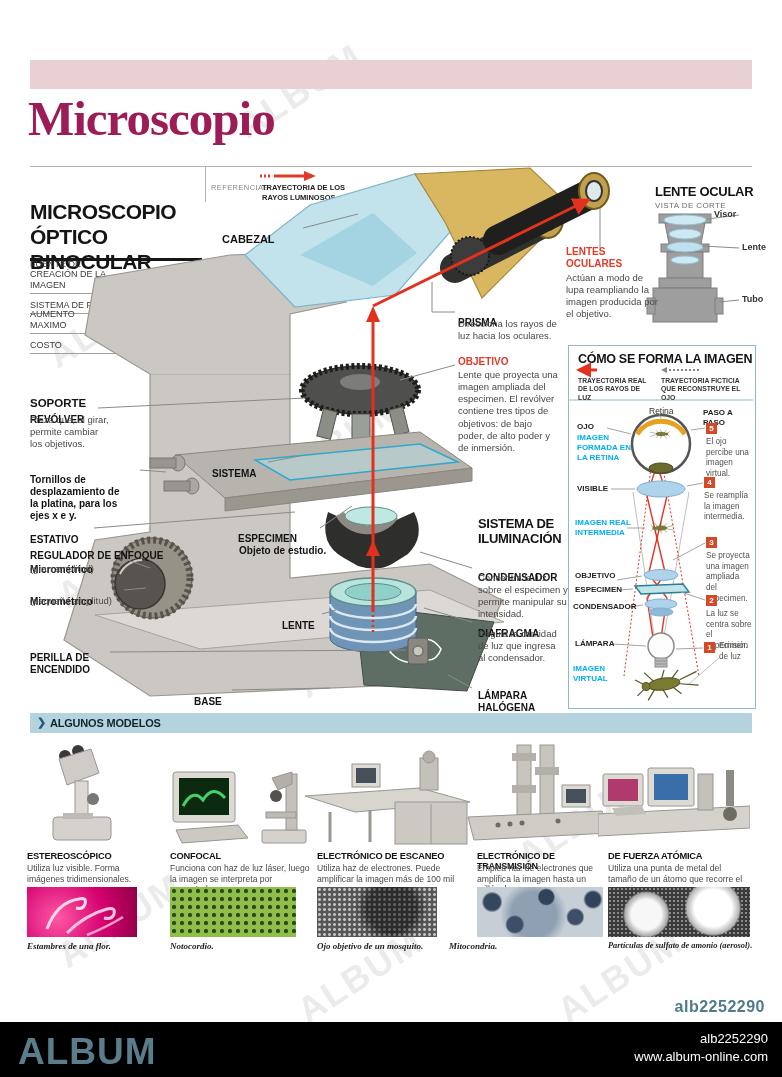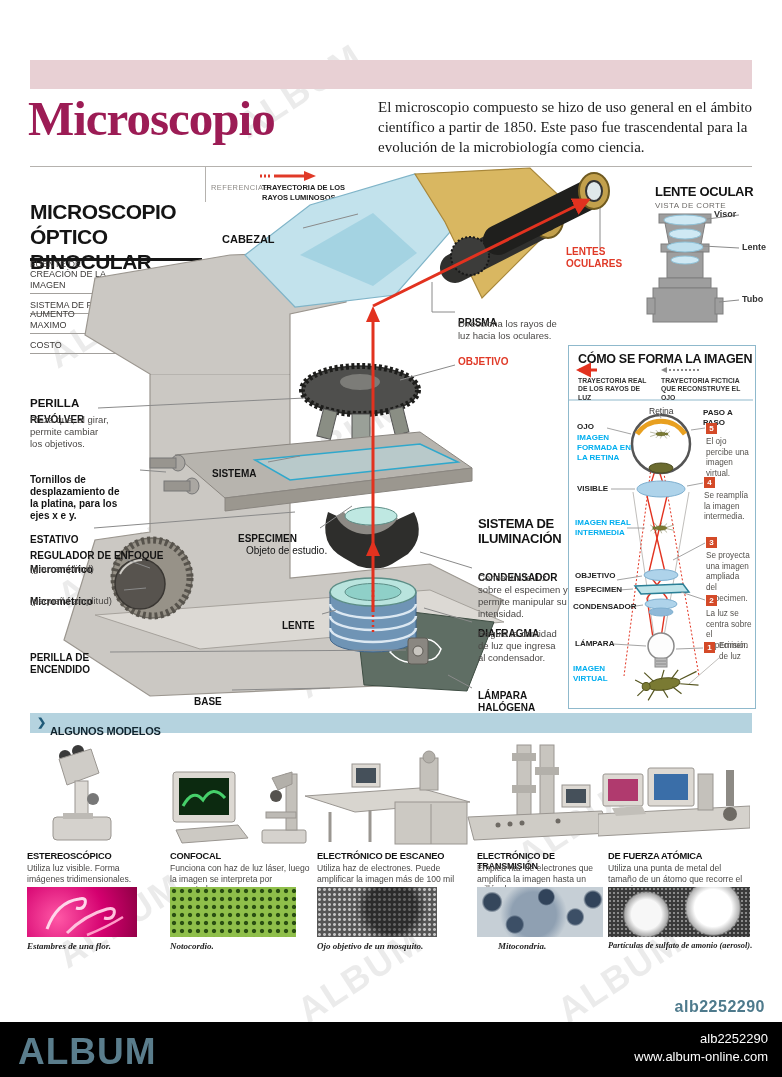--- a/index.html
+++ b/index.html
@@ -29,21 +29,21 @@
   .panel{position:absolute;left:568px;top:345px;width:186px;height:362px;border:1px solid #8fb9cc;background:#fff;}
   .panel-title{position:absolute;left:9px;top:6px;font:bold 12.5px "Liberation Sans",sans-serif;color:#131313;letter-spacing:-.3px;}
   .leg-txt{position:absolute;font:bold 6.8px/1.25 "Liberation Sans",sans-serif;color:#333;}
   .p-lbl{position:absolute;font:bold 8px/1.25 "Liberation Sans",sans-serif;color:#222;}
   .p-cyan{color:#00aeef;}
   .stepnum{position:absolute;width:11px;height:11px;background:#d44a28;color:#fff;
            font:bold 8px/11px "Liberation Sans",sans-serif;text-align:center;}
   .steptxt{position:absolute;font:8.2px/1.3 "Liberation Sans",sans-serif;color:#55524e;}
   .band-blue{position:absolute;left:30px;top:713px;width:722px;height:20px;background:#b5d3df;}
   .band-blue .chev{position:absolute;left:7px;top:3px;color:#1f5a78;font:bold 11px "Liberation Sans",sans-serif;}
-  .band-blue .txt{position:absolute;left:20px;top:4px;font:bold 11px "Liberation Sans",sans-serif;color:#10242e;letter-spacing:-.2px;margin-top:8px;}
+  .band-blue .txt{position:absolute;left:20px;top:4px;font:bold 11px "Liberation Sans",sans-serif;color:#10242e;letter-spacing:-.2px;}
   .m-name{position:absolute;font:bold 9.3px "Liberation Sans",sans-serif;color:#131313;letter-spacing:-.2px;}
   .m-desc{position:absolute;font:8.6px/1.25 "Liberation Sans",sans-serif;color:#4a4846;}
   .m-cap{position:absolute;font:italic bold 9px "Liberation Serif",serif;color:#222;}
   .photo{position:absolute;height:50px;}
   .photo1{background:radial-gradient(circle at 28% 62%,#ff58a6 0,#d4006f 55%,#8e0044 100%);}
   .photo2{background-color:#8fbf4a;background-image:radial-gradient(circle,rgba(25,60,8,.85) 1.6px,transparent 2.6px);background-size:8px 8px;}
   .photo3{background-color:#565656;background-image:
       radial-gradient(circle at 62% 42%,rgba(0,0,0,.5) 0 30%,transparent 45%),
       radial-gradient(circle,#c2c2c2 1px,transparent 1.9px);
       background-size:100% 100%,5px 5px;}
@@ -74,21 +74,20 @@
   <div class="wm" style="left:270px;top:420px">ALBUM</div>
   <div class="wm" style="left:50px;top:540px">ALBUM</div>
   <div class="wm" style="left:290px;top:630px">ALBUM</div>
   <div class="wm" style="left:510px;top:800px">ALBUM</div>
   <div class="wm" style="left:50px;top:900px">ALBUM</div>
   <div class="wm" style="left:290px;top:955px">ALBUM</div>
   <div class="wm" style="left:550px;top:955px">ALBUM</div>
 
   <div class="band-pink"></div>
   <div class="title">Microscopio</div>
-  <div class="intro">El microscopio compuesto se hizo de uso general en el ámbito científico a partir de 1850. Este paso fue trascendental para la evolución de la microbiología como ciencia.</div>
   <div class="rule" style="left:30px;top:166px;width:722px;height:1px"></div>
   <div class="rule" style="left:205px;top:166px;width:1px;height:36px"></div>
 
   <div class="refs-lbl">REFERENCIAS</div>
   <svg class="abs" style="left:258px;top:170px" width="62" height="12" viewBox="0 0 62 12">
     <line x1="2" y1="6" x2="14" y2="6" stroke="#e03a28" stroke-width="3" stroke-dasharray="2 2"></line>
     <line x1="16" y1="6" x2="46" y2="6" stroke="#e03a28" stroke-width="3"></line>
     <polygon points="46,1 58,6 46,11" fill="#e03a28"></polygon>
   </svg>
   <div class="refs-leg">TRAYECTORIA DE LOS RAYOS LUMINOSOS</div>
@@ -213,35 +212,36 @@
       <line x1="472" y1="462" x2="424" y2="448"></line>
       <line x1="472" y1="528" x2="448" y2="515"></line>
       <line x1="600" y1="88" x2="600" y2="48"></line>
     </g>
   </svg>
 
   <div class="abs lbl" style="left:222px;top:221px;font-size:11px">CABEZAL</div>
   <div class="abs lbl" style="left:458px;top:305px">PRISMA</div>
   <div class="abs desc" style="left:458px;top:318px;width:100px">Direcciona los rayos de luz hacia los oculares.</div>
   <div class="abs lbl-red" style="left:458px;top:356px">OBJETIVO</div>
-
-  <div class="abs lbl" style="left:30px;top:385px;font-size:11.5px">PERILLA</div>
+  <div class="abs desc" style="left:458px;top:369px;width:102px">Lente que proyecta una imagen ampliada del especimen. El revólver contiene tres tipos de objetivos: de bajo poder, de alto poder y de inmersión.</div>
+
+  <div class="abs lbl" style="left:30px;top:385px;font-size:11.5px">SOPORTE</div>
   <div class="abs lbl" style="left:30px;top:402px">REVÓLVER</div>
   <div class="abs desc" style="left:30px;top:414px;width:80px">Pieza que, al girar, permite cambiar los objetivos.</div>
   <div class="abs lbl" style="left:30px;top:462px;width:95px">Tornillos de desplazamiento de la platina, para los ejes x e y.</div>
   <div class="abs lbl" style="left:30px;top:522px">ESTATIVO</div>
   <div class="abs lbl" style="left:30px;top:538px">REGULADOR DE ENFOQUE</div>
   <div class="abs lbl" style="left:30px;top:552px">Micrométrico</div>
   <div class="abs desc" style="left:30px;top:563px">(gran amplitud)</div>
   <div class="abs lbl" style="left:30px;top:584px">Micrométrico</div>
   <div class="abs desc" style="left:30px;top:595px">(pequeña amplitud)</div>
   <div class="abs lbl" style="left:30px;top:640px;width:70px">PERILLA DE ENCENDIDO</div>
   <div class="abs lbl" style="left:212px;top:456px">SISTEMA</div>
   <div class="abs lbl" style="left:238px;top:521px">ESPECIMEN</div>
-  <div class="abs lbl" style="left:246px;top:533px;font-weight:normal">Objeto de estudio.</div>
+  <div class="abs lbl" style="left:239px;top:533px;font-weight:bold">Objeto de estudio.</div>
   <div class="abs lbl" style="left:282px;top:608px">LENTE</div>
   <div class="abs lbl" style="left:194px;top:684px">BASE</div>
   <div class="abs sub-h" style="left:478px;top:516px;width:110px">SISTEMA DE ILUMINACIÓN</div>
   <div class="abs lbl" style="left:478px;top:560px">CONDENSADOR</div>
   <div class="abs desc" style="left:478px;top:572px;width:92px">Concentra la luz sobre el especimen y permite manipular su intensidad.</div>
   <div class="abs lbl" style="left:478px;top:616px">DIAFRAGMA</div>
   <div class="abs desc" style="left:478px;top:628px;width:86px">Regula la cantidad de luz que ingresa al condensador.</div>
   <div class="abs lbl" style="left:478px;top:678px;width:70px">LÁMPARA HALÓGENA</div>
 
   <div class="abs sub-h" style="left:655px;top:184px">LENTE OCULAR</div>
@@ -264,20 +264,21 @@
     <g stroke="#8a8a8a" stroke-width="1">
       <line x1="62" y1="9" x2="94" y2="5"></line>
       <line x1="58" y1="36" x2="94" y2="38"></line>
       <line x1="74" y1="92" x2="94" y2="90"></line>
     </g>
   </svg>
   <div class="abs" style="left:714px;top:209px;font:bold 9px 'Liberation Sans',sans-serif;color:#333">Visor</div>
   <div class="abs" style="left:742px;top:242px;font:bold 9px 'Liberation Sans',sans-serif;color:#333">Lente</div>
   <div class="abs" style="left:742px;top:294px;font:bold 9px 'Liberation Sans',sans-serif;color:#333">Tubo</div>
   <div class="abs lbl-red" style="left:566px;top:246px;width:60px">LENTES OCULARES</div>
+  <div class="abs desc" style="left:566px;top:272px;width:92px">Actúan a modo de lupa reampliando la imagen producida por el objetivo.</div>
 
   <div class="panel">
     <div class="panel-title">CÓMO SE FORMA LA IMAGEN</div>
     <svg class="abs" style="left:0;top:0" width="184" height="360" viewBox="0 0 184 360">
       <defs>
         <marker id="arrP" markerWidth="7" markerHeight="7" refX="4" refY="2.5" orient="auto">
           <polygon points="0,0 5,2.5 0,5" fill="#e2321f"></polygon>
         </marker>
         <g id="bug">
           <ellipse cx="0" cy="0" rx="16" ry="6" fill="#7a7a33" stroke="#55551f"></ellipse>
@@ -464,21 +465,21 @@
   <div class="m-cap" style="left:170px;top:941px">Notocordio.</div>
 
   <div class="m-name" style="left:317px;top:851px">ELECTRÓNICO DE ESCANEO</div>
   <div class="m-desc" style="left:317px;top:863px;width:152px">Utiliza haz de electrones. Puede amplificar la imagen más de 100 mil veces.</div>
   <div class="photo photo3" style="left:317px;top:887px;width:120px"></div>
   <div class="m-cap" style="left:317px;top:941px">Ojo objetivo de un mosquito.</div>
 
   <div class="m-name" style="left:477px;top:851px;width:132px;font-size:9px">ELECTRÓNICO DE TRANSMISIÓN</div>
   <div class="m-desc" style="left:477px;top:863px;width:128px">Emplea haz de electrones que amplifica la imagen hasta un millón de veces.</div>
   <div class="photo photo4" style="left:477px;top:887px;width:126px"></div>
-  <div class="m-cap" style="left:498px;top:941px">Mitocondria.</div>
+  <div class="m-cap" style="left:449px;top:941px">Mitocondria.</div>
 
   <div class="m-name" style="left:608px;top:851px">DE FUERZA ATÓMICA</div>
   <div class="m-desc" style="left:608px;top:863px;width:142px">Utiliza una punta de metal del tamaño de un átomo que recorre el especimen.</div>
   <div class="photo photo5" style="left:608px;top:887px;width:142px"></div>
   <div class="m-cap" style="left:608px;top:941px;width:146px;font-size:8.4px">Partículas de sulfato de amonio (aerosol).</div>
 
   <div class="footer-code">alb2252290</div>
   <div class="footer-bar">
     <div class="footer-brand">ALBUM</div>
     <div class="footer-right">

